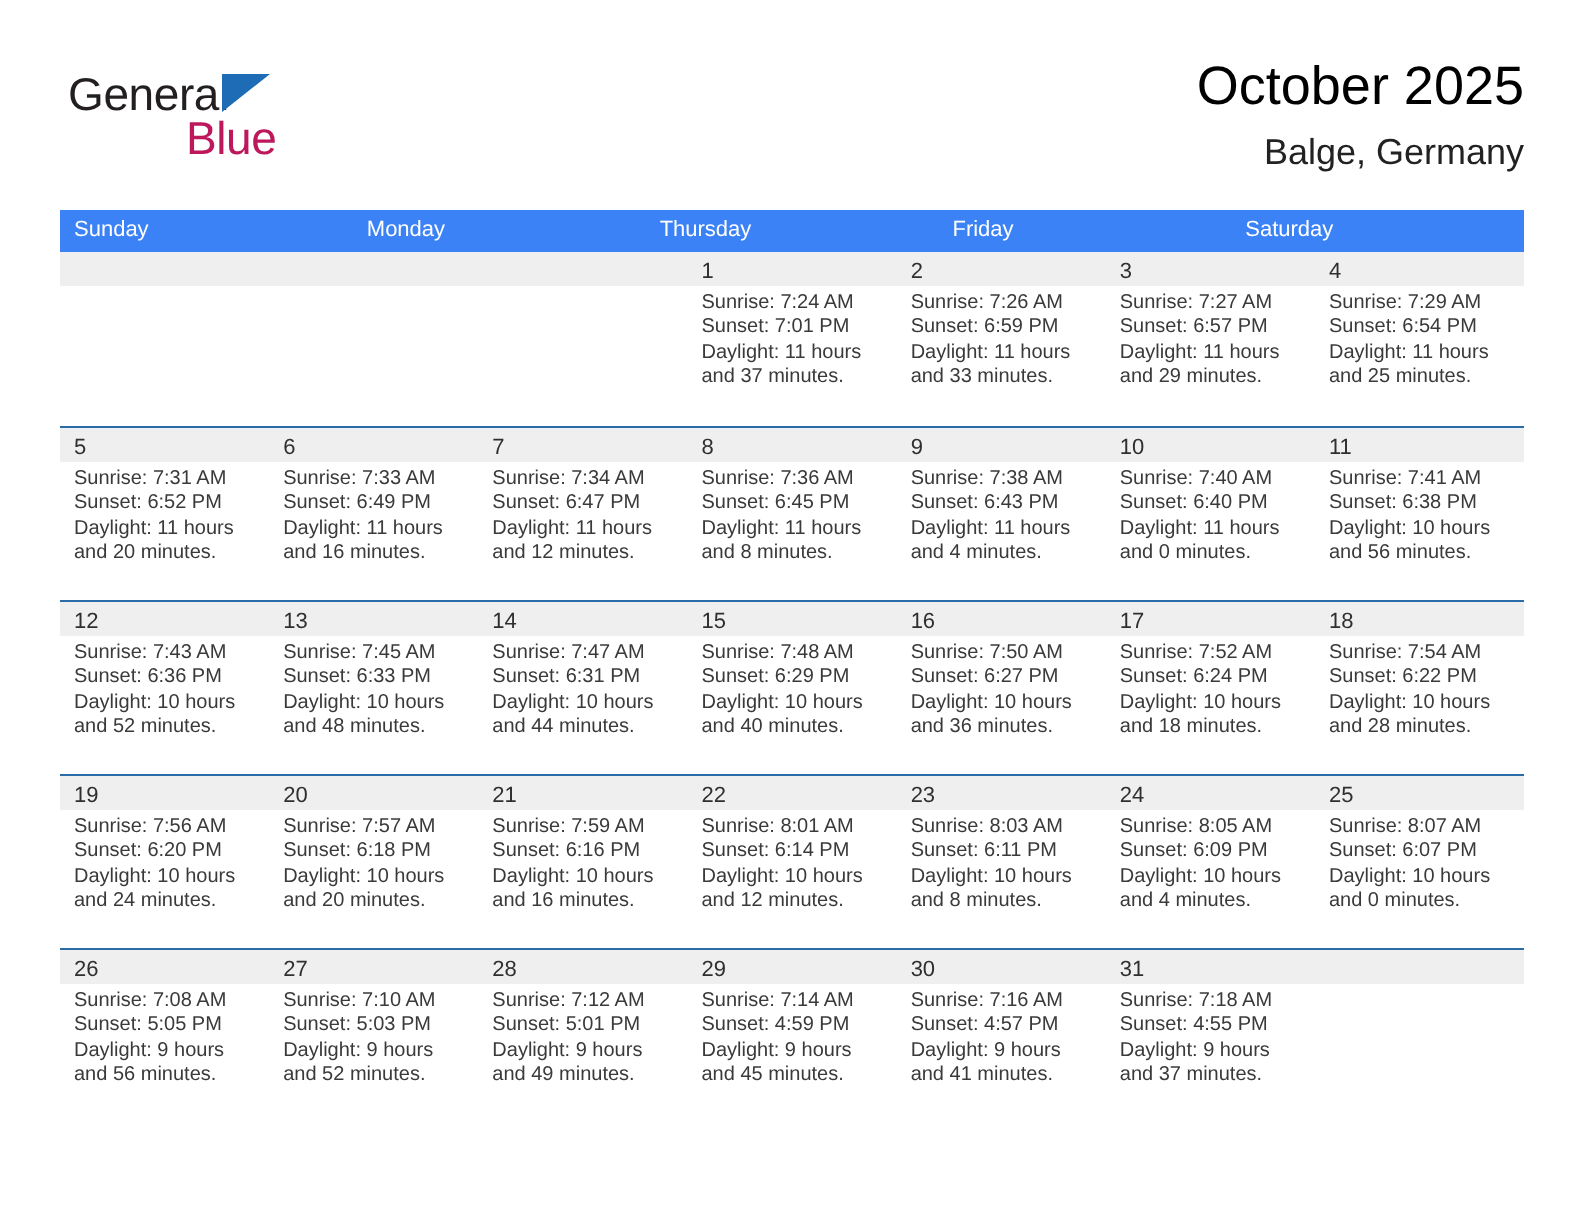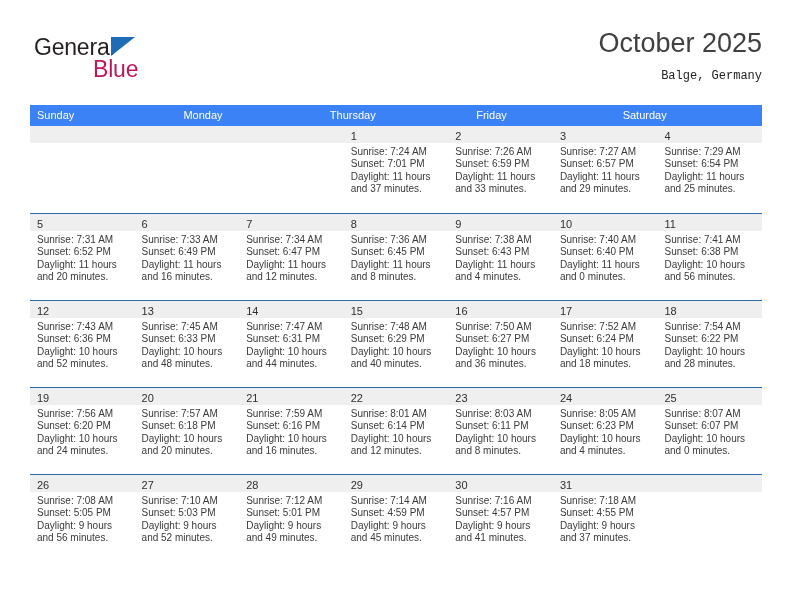--- a/index.html
+++ b/index.html
@@ -66,31 +66,30 @@
     text-align: right;
   }
   .title-block {
     position: absolute;
     right: 0;
     top: 0;
     text-align: right;
   }
   .cal-title {
     font-size: 27px;
-    color: #404040;
+    color: #000000;
     line-height: 34px;
     white-space: nowrap;
   }
   .cal-subtitle {
-    font-size: 12px;
+    font-size: 18px;
     color: #222222;
     line-height: 22px;
     margin-top: 5px;
     white-space: nowrap;
-    font-family: Liberation Mono, monospace;
   }
 
   
   .calendar {
     position: absolute;
     left: 30px;
     top: 105px;
     width: 732px;
   }
   .weekday-row {
@@ -398,21 +397,21 @@
               <div class="info-line">Sunrise: 8:03 AM</div>
               <div class="info-line">Sunset: 6:11 PM</div>
               <div class="info-line">Daylight: 10 hours</div>
               <div class="info-line">and 8 minutes.</div>
             </div>
           </div>
           <div class="day">
             <div class="day-num-band"><span class="day-num">24</span></div>
             <div class="day-info">
               <div class="info-line">Sunrise: 8:05 AM</div>
-              <div class="info-line">Sunset: 6:23 PM</div>
+              <div class="info-line">Sunset: 6:09 PM</div>
               <div class="info-line">Daylight: 10 hours</div>
               <div class="info-line">and 4 minutes.</div>
             </div>
           </div>
           <div class="day">
             <div class="day-num-band"><span class="day-num">25</span></div>
             <div class="day-info">
               <div class="info-line">Sunrise: 8:07 AM</div>
               <div class="info-line">Sunset: 6:07 PM</div>
               <div class="info-line">Daylight: 10 hours</div>

